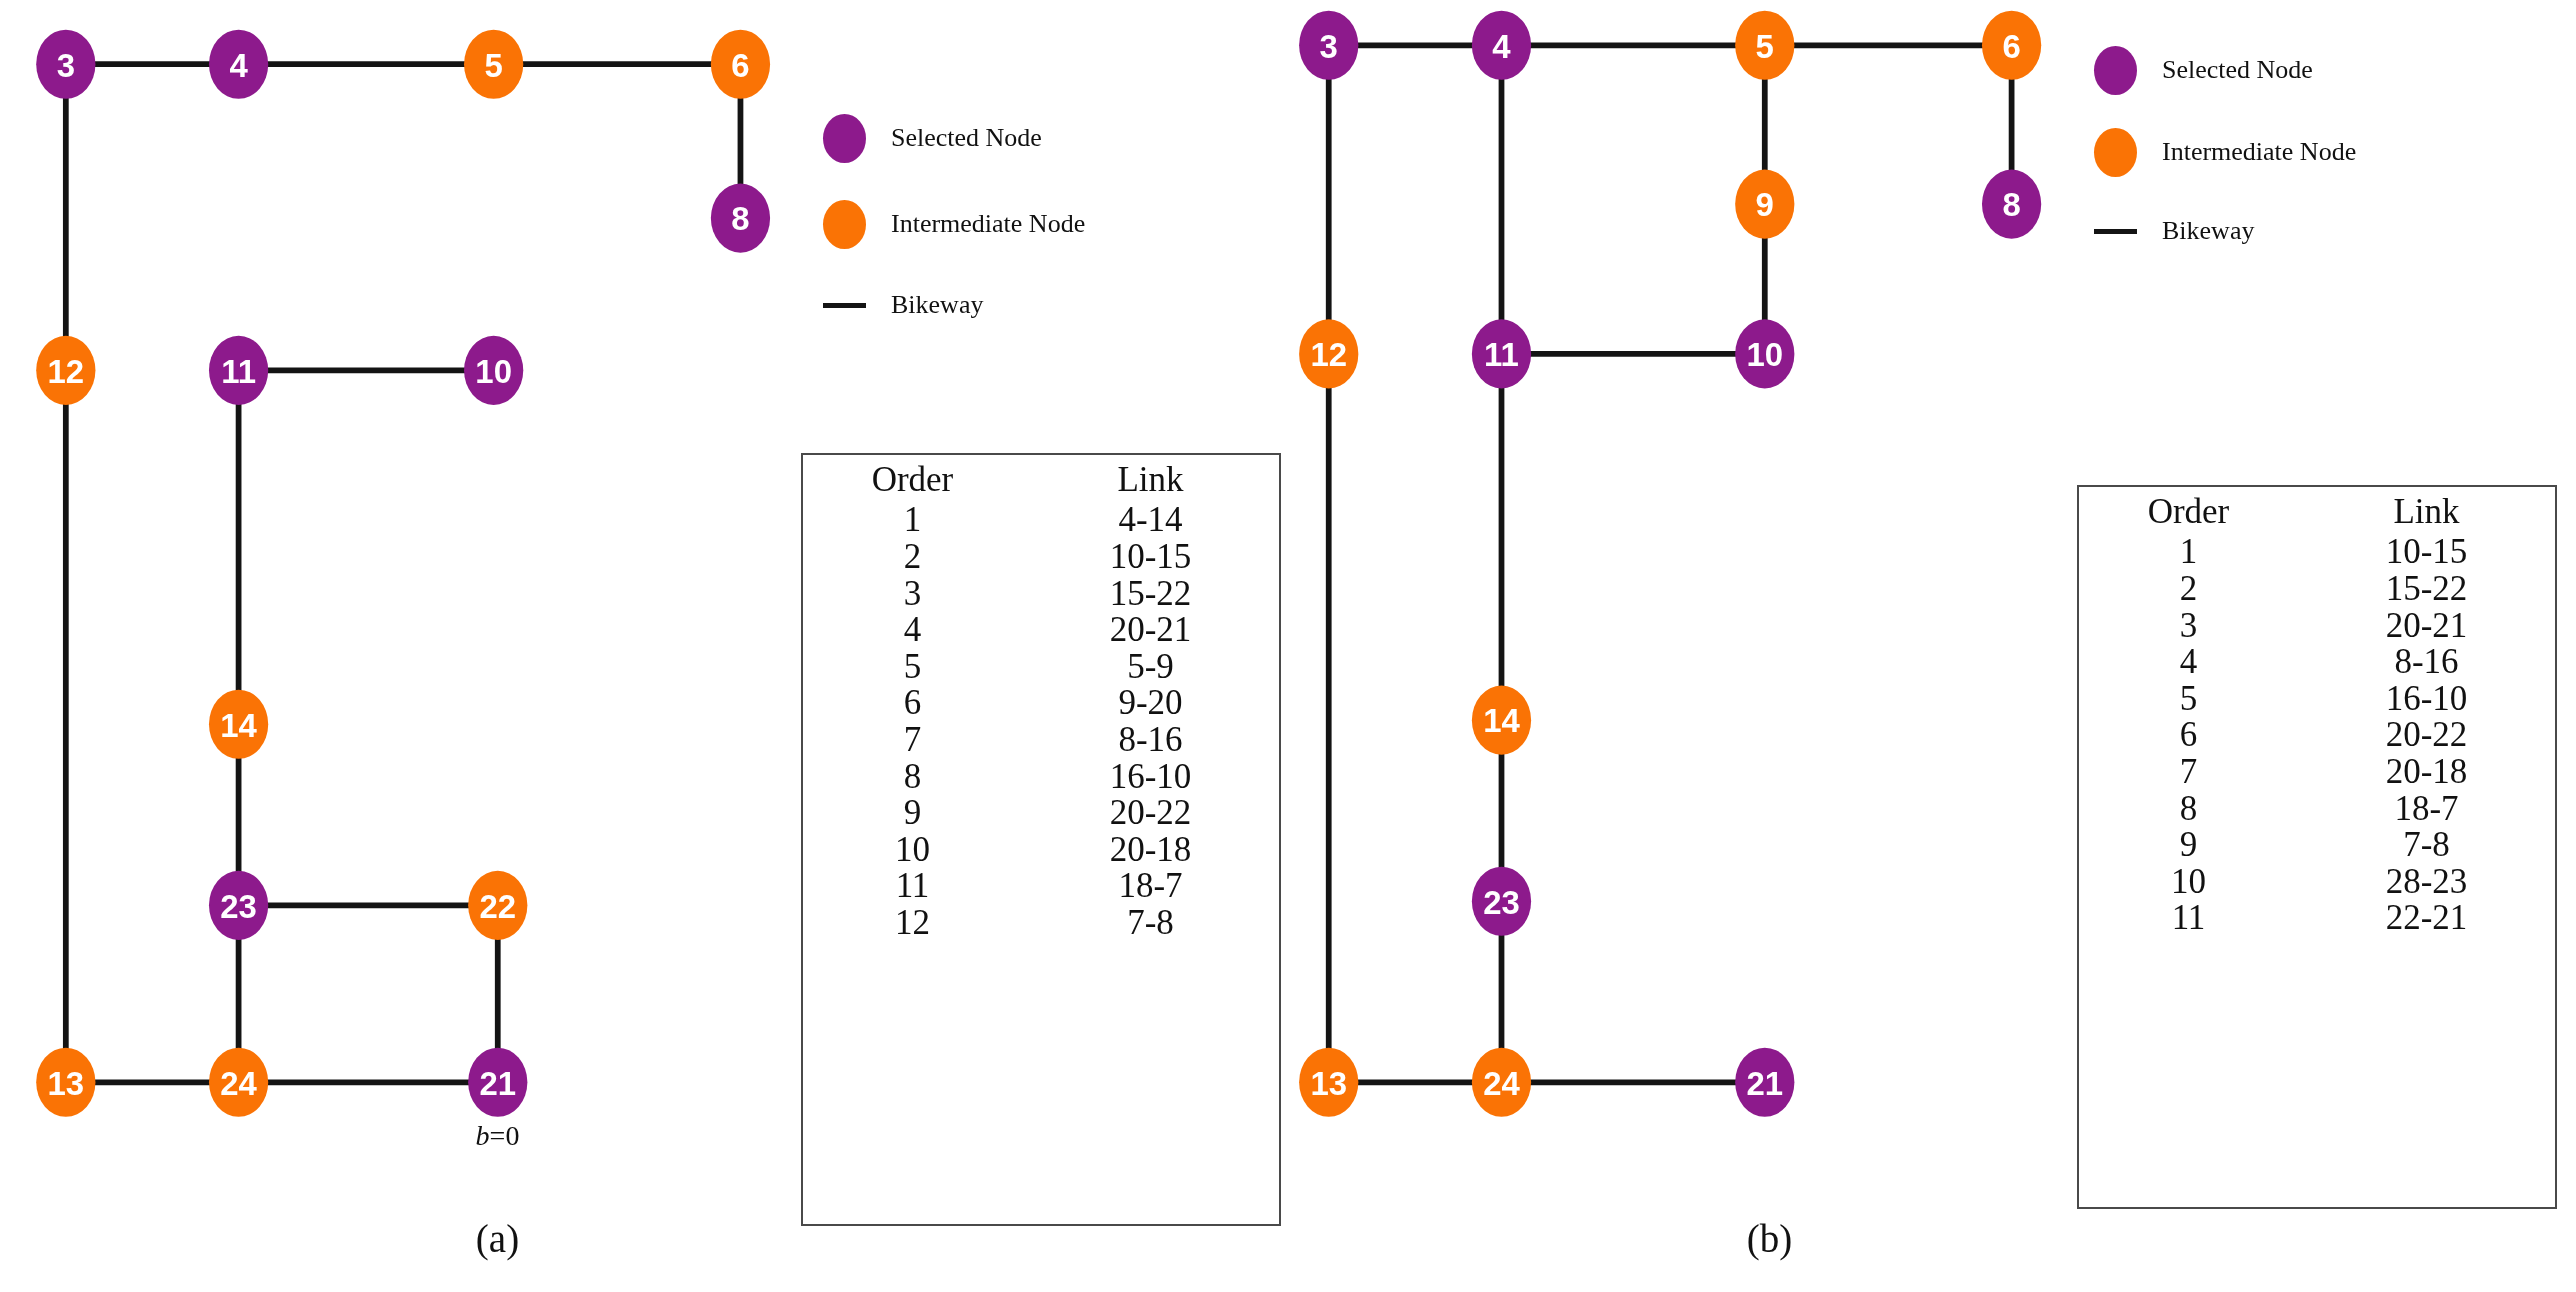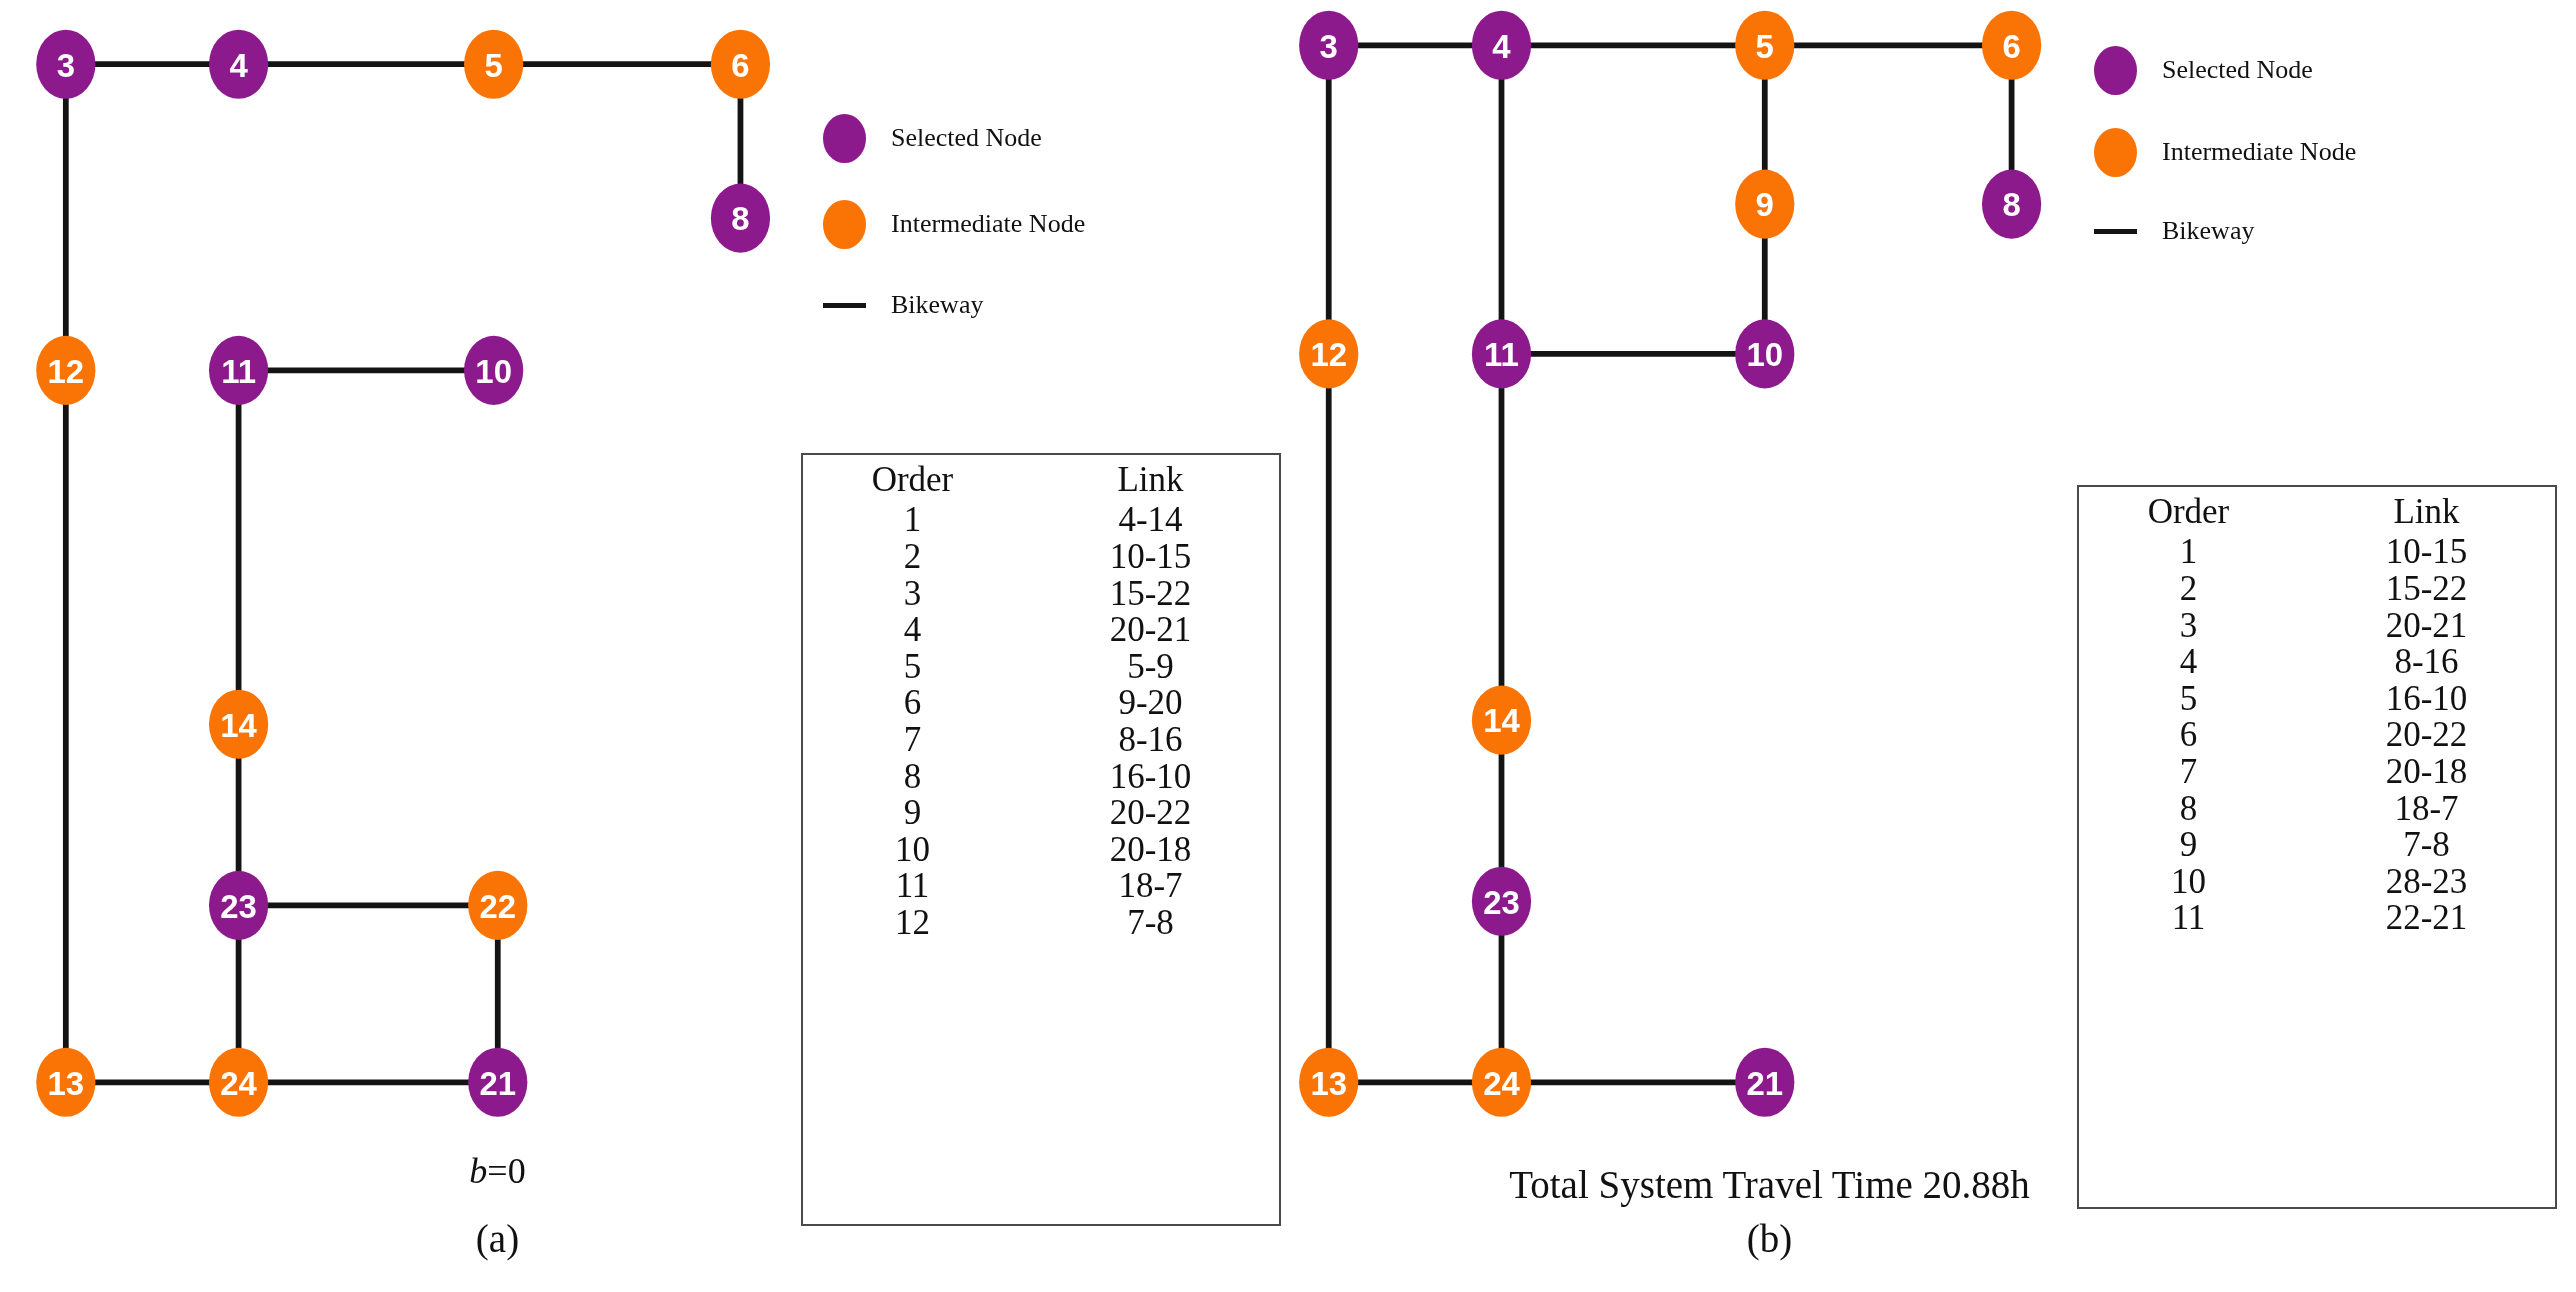--- a/index.html
+++ b/index.html
@@ -65,21 +65,21 @@
   .col-order{width:46%;}
   .col-link{width:54%;}
   
   .caption{
     position:absolute;
     text-align:center;
     font-family:"Liberation Serif", serif;
     color:#111;
     white-space:nowrap;
   }
-  .cap-b{font-size:36px;line-height:1.05;margin-top:32px;}
+  .cap-b{font-size:28px;line-height:1.05;}
   .cap-b i{font-style:italic;}
   .cap-tt{font-size:39px;line-height:1.08;}
   .cap-ab{font-size:39px;line-height:1.1;}
 </style>
 </head>
 <body>
 
 <div id="stage">
 
   <svg class="net" id="network-svg" viewBox="0 0 3131 1571" preserveAspectRatio="none" aria-hidden="true">
@@ -380,17 +380,16 @@
             <td class="col-link">28-23</td>
           </tr>
           <tr>
             <td class="col-order">11</td>
             <td class="col-link">22-21</td>
           </tr>
         </tbody>
     </table>
   </div>
 
-  <div class="caption cap-tt" id="cap-tt-b" style="left:1358px;top:1164px;width:823px;">Total System Travel Time 20.88h</div>
   <div class="caption cap-ab" id="cap-ab-b" style="left:1506px;top:1218px;width:527px;">(b)</div>
 
 </div>
 
 
 </body></html>

